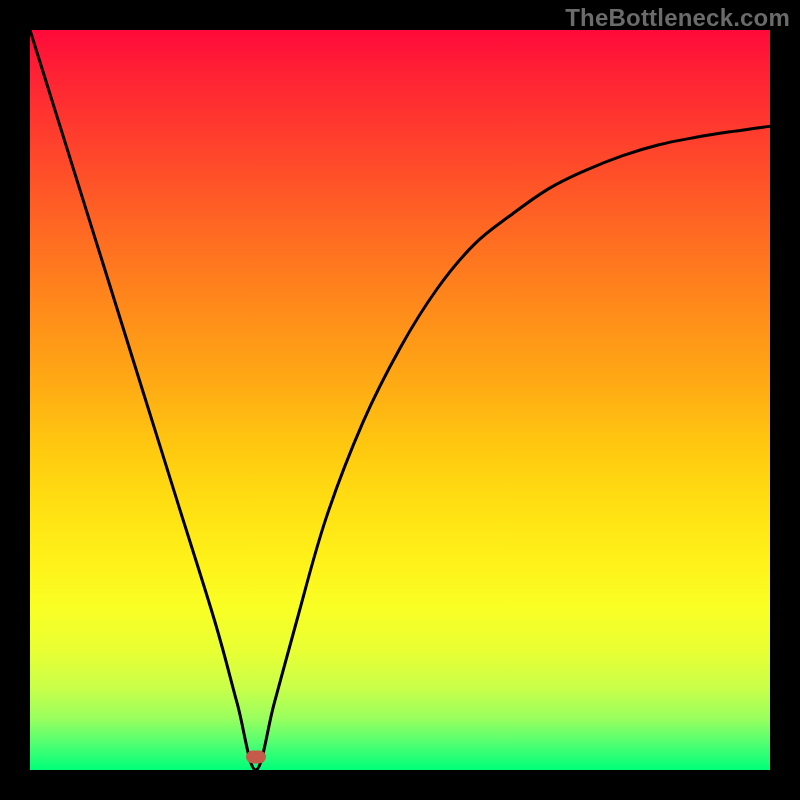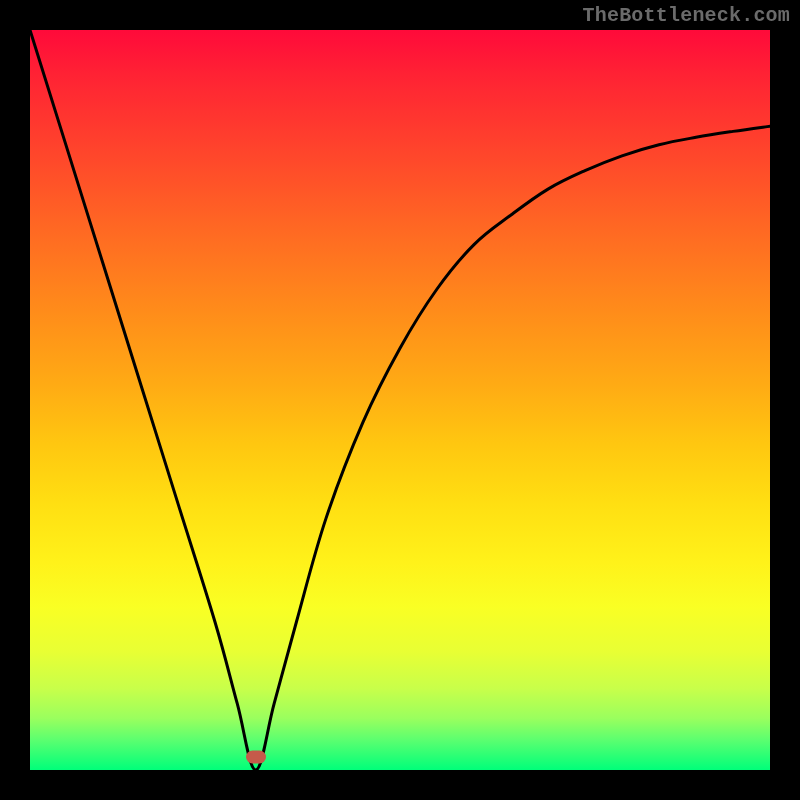--- a/index.html
+++ b/index.html
@@ -50,22 +50,22 @@
     width: 20px;
     height: 13px;
     background: #c55a4a;
     border-radius: 7px;
     transform: translate(-50%, -50%);
   }
   .watermark {
     position: absolute;
     top: 4px;
     right: 10px;
-    font-family: Liberation Mono, monospace;
-    font-size: 20px;
+    font-family: Liberation Sans, sans-serif;
+    font-size: 24px;
     font-weight: 600;
     color: #6b6b6b;
     letter-spacing: 0.2px;
   }
 </style>
 </head>
 <body>
 
 <div class="container">
   <div class="watermark">TheBottleneck.com</div>

